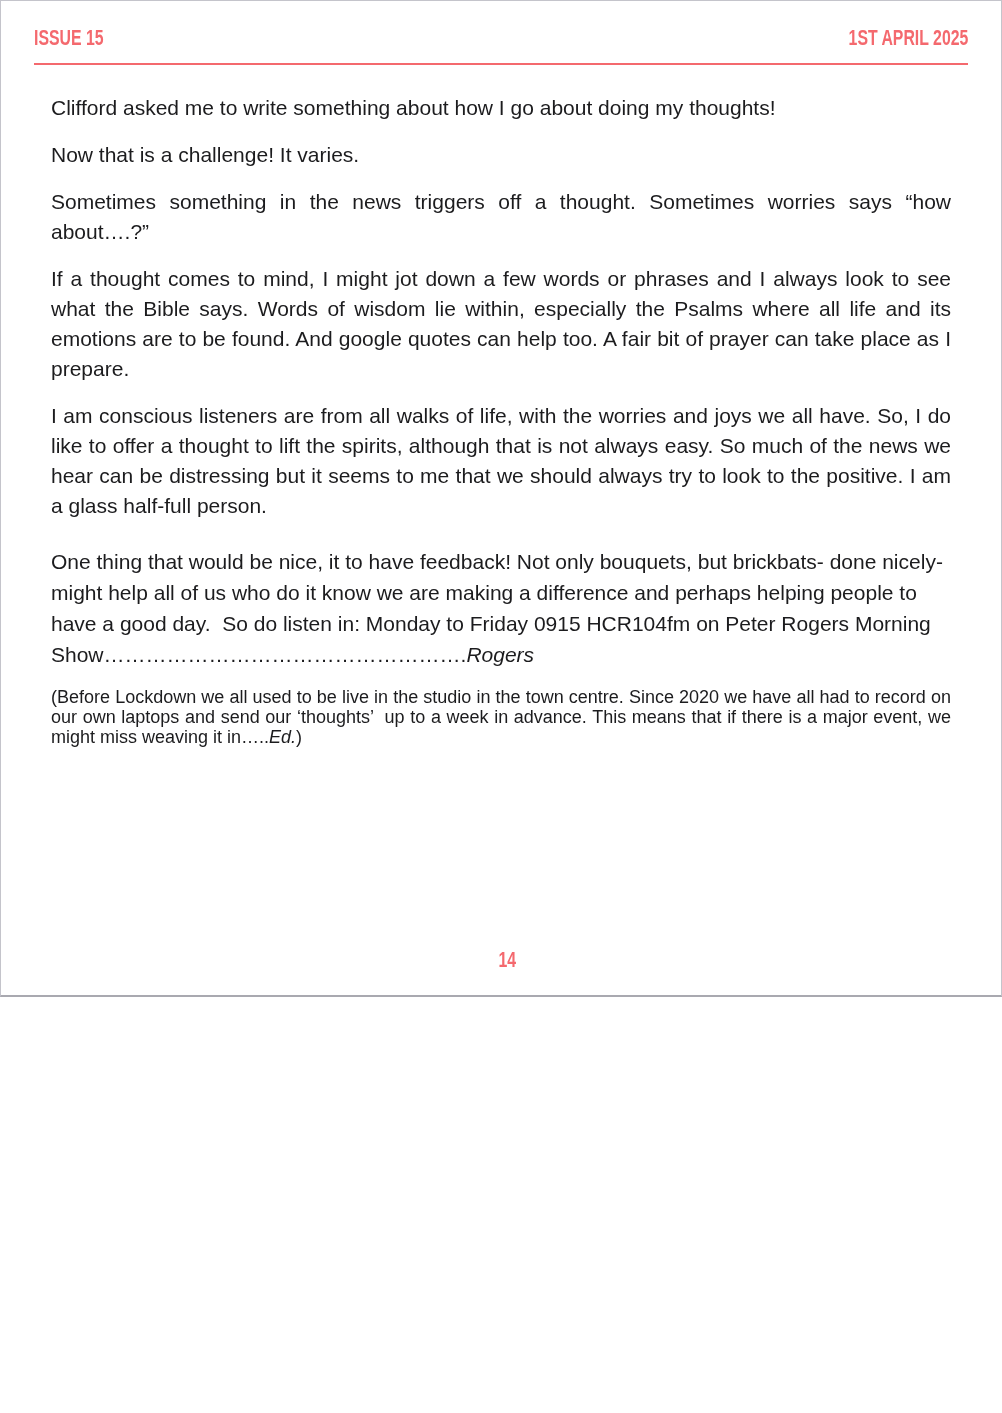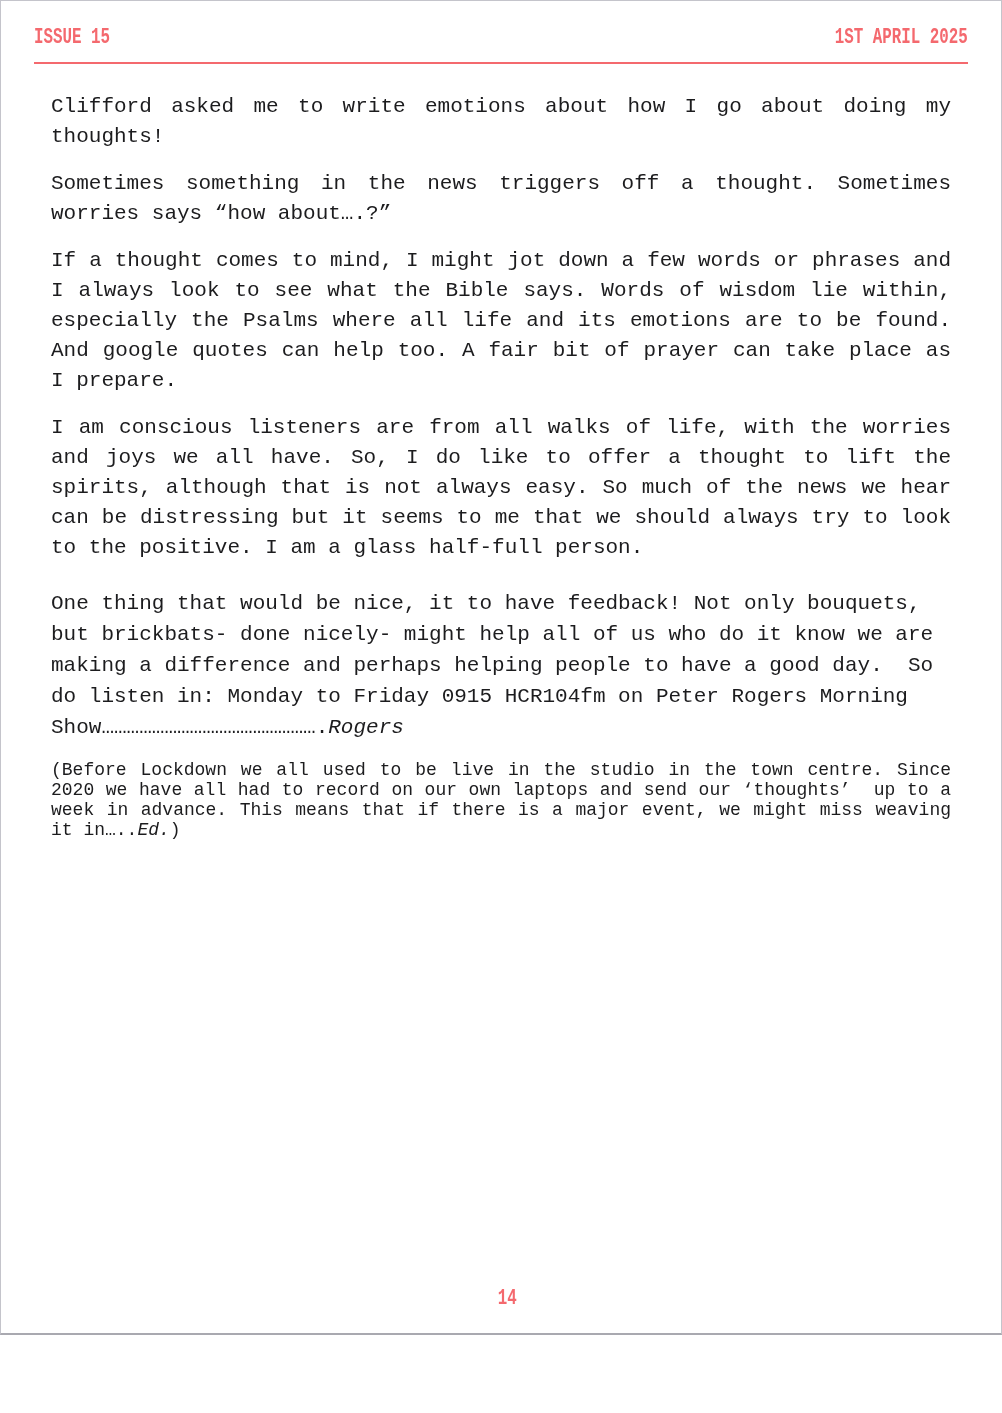--- a/index.html
+++ b/index.html
@@ -4,25 +4,25 @@
 <style>
   * { box-sizing: border-box; }
   html, body {
     margin: 0;
     padding: 0;
     background: #ffffff;
   }
   .page {
     position: relative;
     width: 1002px;
-    height: 1335px;
+    height: 997px;
     background: #ffffff;
     border: 1px solid #c4c4cb;
     border-bottom: 2px solid #a9a9b0;
-    font-family: Liberation Mono, monospace;
+    font-family: Liberation Sans, sans-serif;
     color: #1c1c1e;
     overflow: hidden;
   }
   .page-header {
     display: flex;
     justify-content: space-between;
     align-items: baseline;
     padding: 24px 33px 0 33px;
   }
   .masthead {
@@ -85,21 +85,22 @@
 <div class="page">
 
   <header class="page-header">
     <span class="masthead left">ISSUE 15</span>
     <span class="masthead right">1ST APRIL 2025</span>
   </header>
 
   <hr class="header-rule">
 
   <main class="article">
-    <p class="para">Clifford asked me to write emotions about how I go about doing my thoughts!</p>
+    <p class="para">Clifford asked me to write something about how I go about doing my thoughts!</p>
+    <p class="para">Now that is a challenge! It varies.</p>
     <p class="para">Sometimes something in the news triggers off a thought. Sometimes worries says “how about….?”</p>
     <p class="para">If a thought comes to mind, I might jot down a few words or phrases and I always look to see what the Bible says. Words of wisdom lie within, especially the Psalms where all life and its emotions are to be found. And google quotes can help too. A fair bit of prayer can take place as I prepare.</p>
     <p class="para">I am conscious listeners are from all walks of life, with the worries and joys we all have. So, I do like to offer a thought to lift the spirits, although that is not always easy. So much of the news we hear can be distressing but it seems to me that we should always try to look to the positive. I am a glass half-full person.</p>
 
     <p class="para signoff"><span>One thing that would be nice, it to have feedback! Not only bouquets, but brickbats- done nicely- might help all of us who do it know we are making a difference and perhaps helping people to have a good day.  So do listen in: Monday to Friday 0915 HCR104fm on Peter Rogers Morning
 Show…………………………………………….</span><span class="sig-italic">Rogers</span></p>
 
     <p class="para note"><span>(Before Lockdown we all used to be live in the studio in the town centre. Since 2020 we have all had to record on our own laptops and send our ‘thoughts’  up to a week in advance. This means that if there is a major event, we might miss weaving it in…..</span><span class="sig-italic">Ed.</span><span>)</span></p>
   </main>
 

